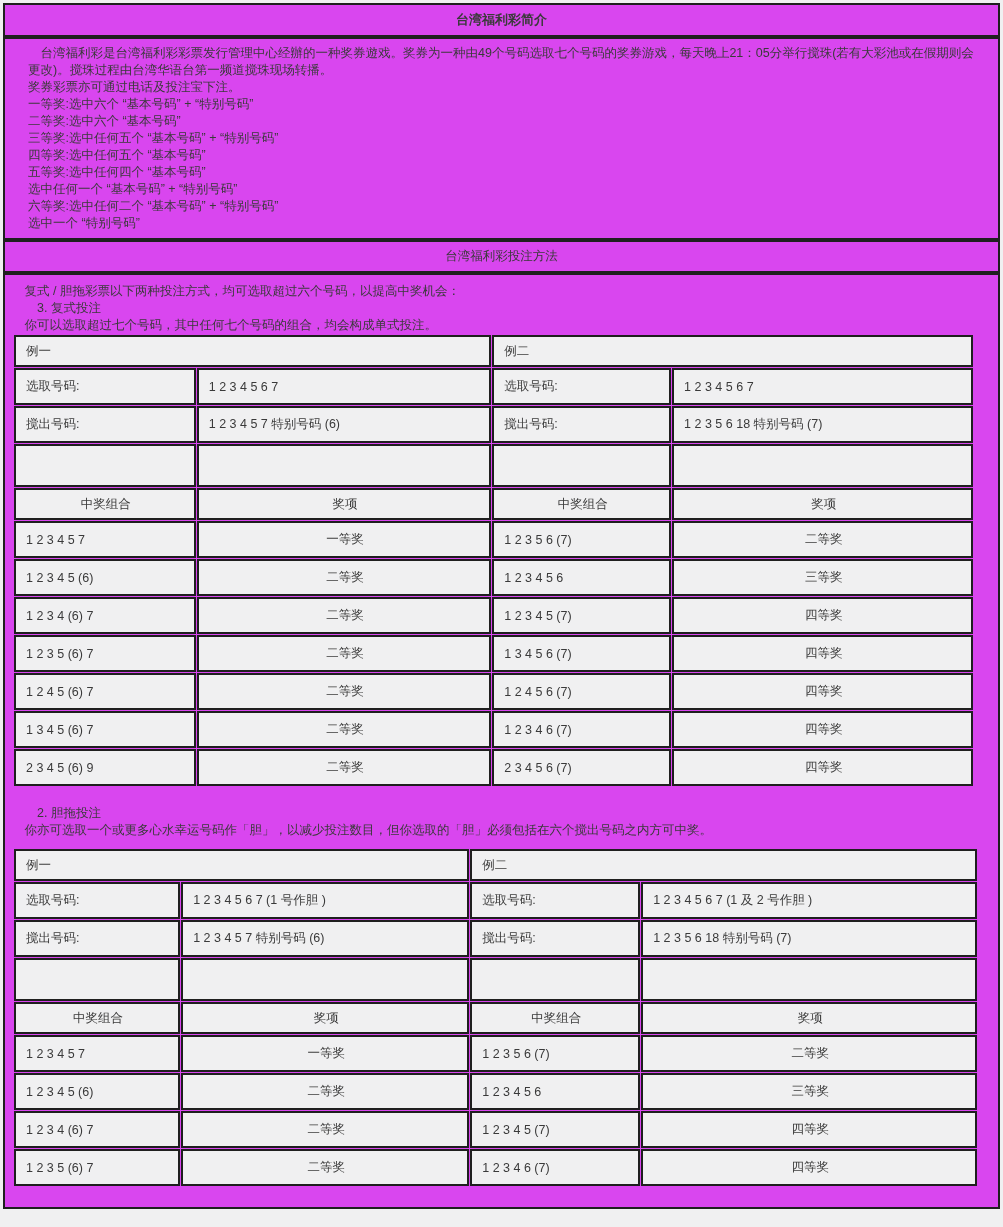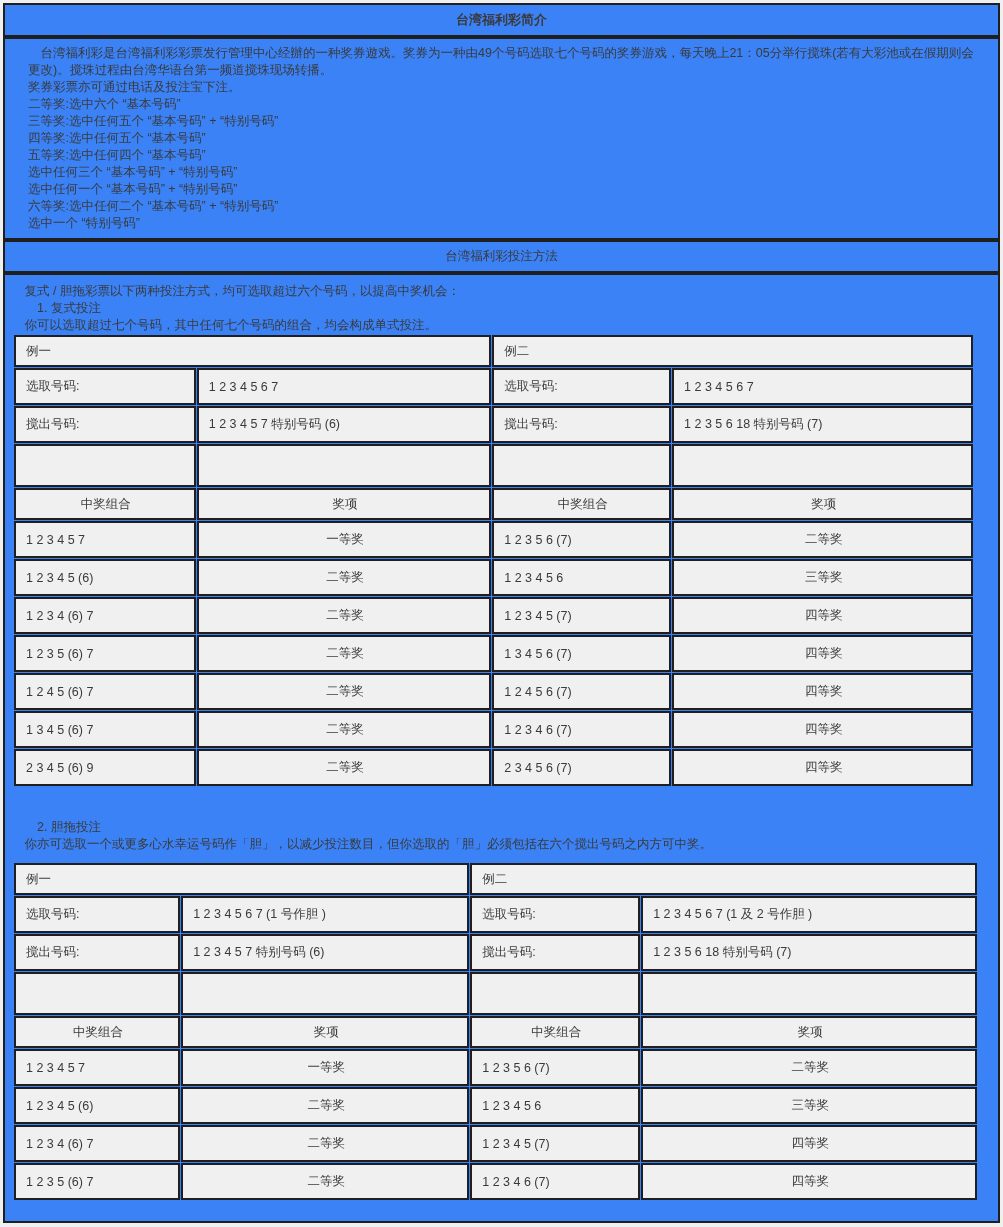--- a/index.html
+++ b/index.html
@@ -12,36 +12,36 @@
   body {
     width: 1003px;
     height: 1227px;
     overflow: hidden;
     box-sizing: border-box;
     padding: 3px;
     font-size: 12.5px;
   }
   .box {
     border: 2px solid #1f1f1f;
-    background: #3b82f6;
+    background: #d946ef;
     box-sizing: border-box;
   }
   .title-box {
     text-align: center;
     padding: 6px 8px;
   }
   .title-box.bold { font-weight: bold; font-size: 13px; }
   .content-box { padding: 6px 21px; }
   .betting-box { padding: 8px 5px 20px 5px; }
   .text-line {
     line-height: 17px;
     white-space: pre-wrap;
     padding-left: 2px;
   }
-  .mid-text { margin-top: 32px; margin-bottom: 9px; }
+  .mid-text { margin-top: 18px; margin-bottom: 9px; }
   table.ex-table {
     border-collapse: separate;
     border-spacing: 1px;
     table-layout: fixed;
     margin-left: 3px;
   }
   table.t1 { width: 97.8%; }
   table.t2 { width: 98.2%; }
   table.ex-table td {
     border: 2px solid #1f1f1f;
@@ -62,38 +62,38 @@
 </head>
 <body>
 
 <div class="box title-box bold">
   <span>台湾福利彩简介</span>
 </div>
 
 <div class="box content-box">
     <div class="text-line">　台湾福利彩是台湾福利彩彩票发行管理中心经辦的一种奖券遊戏。奖券为一种由49个号码选取七个号码的奖券游戏，每天晚上21：05分举行搅珠(若有大彩池或在假期则会更改)。搅珠过程由台湾华语台第一频道搅珠现场转播。</div>
     <div class="text-line">奖券彩票亦可通过电话及投注宝下注。</div>
+    <div class="text-line">一等奖:选中六个 “基本号码” + “特别号码”</div>
     <div class="text-line">二等奖:选中六个 “基本号码”</div>
     <div class="text-line">三等奖:选中任何五个 “基本号码” + “特别号码”</div>
     <div class="text-line">四等奖:选中任何五个 “基本号码”</div>
     <div class="text-line">五等奖:选中任何四个 “基本号码”</div>
-    <div class="text-line">选中任何三个 “基本号码” + “特别号码”</div>
     <div class="text-line">选中任何一个 “基本号码” + “特别号码”</div>
     <div class="text-line">六等奖:选中任何二个 “基本号码” + “特别号码”</div>
     <div class="text-line">选中一个 “特别号码”</div>
   </div>
 
 <div class="box title-box">
   <span>台湾福利彩投注方法</span>
 </div>
 
 <div class="box betting-box">
   <div id="betting-intro">
       <div class="text-line">　复式 / 胆拖彩票以下两种投注方式，均可选取超过六个号码，以提高中奖机会：</div>
-      <div class="text-line">　　1. 复式投注</div>
+      <div class="text-line">　　3. 复式投注</div>
       <div class="text-line">　你可以选取超过七个号码，其中任何七个号码的组合，均会构成单式投注。</div>
     </div>
 
   <table class="ex-table t1">
     <colgroup>
       <col style="width:19%">
         <col style="width:30.8%">
         <col style="width:18.7%">
         <col style="width:31.5%">
     </colgroup>

